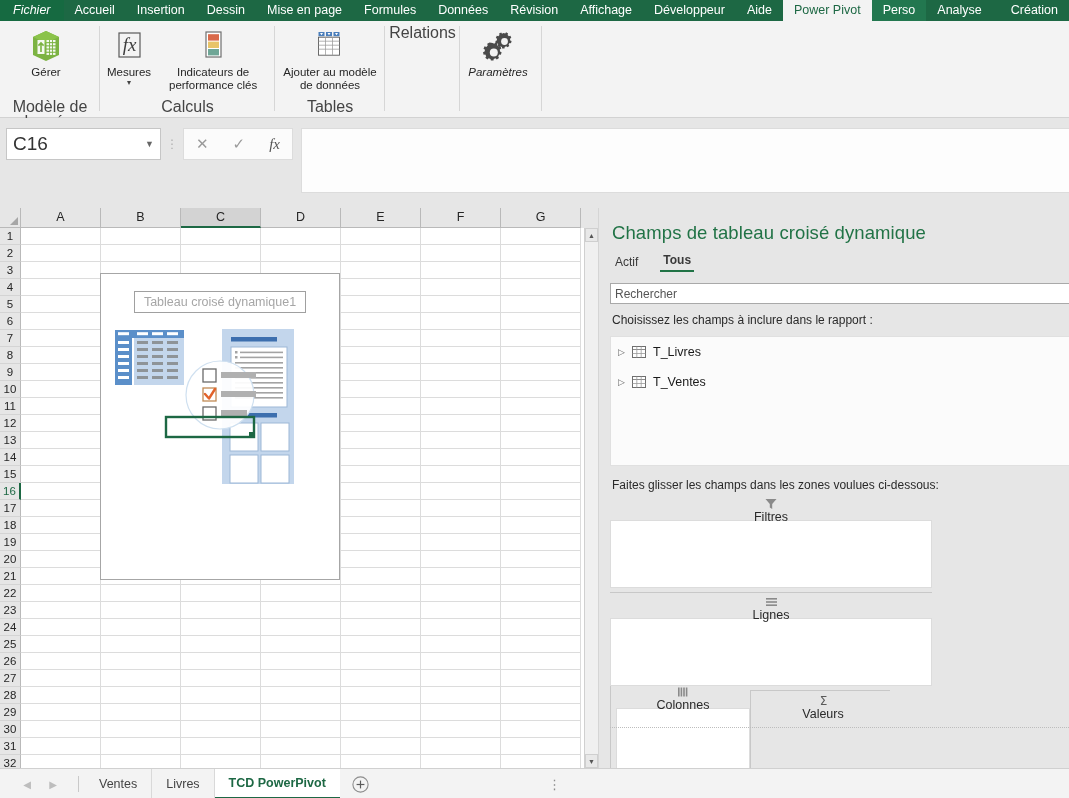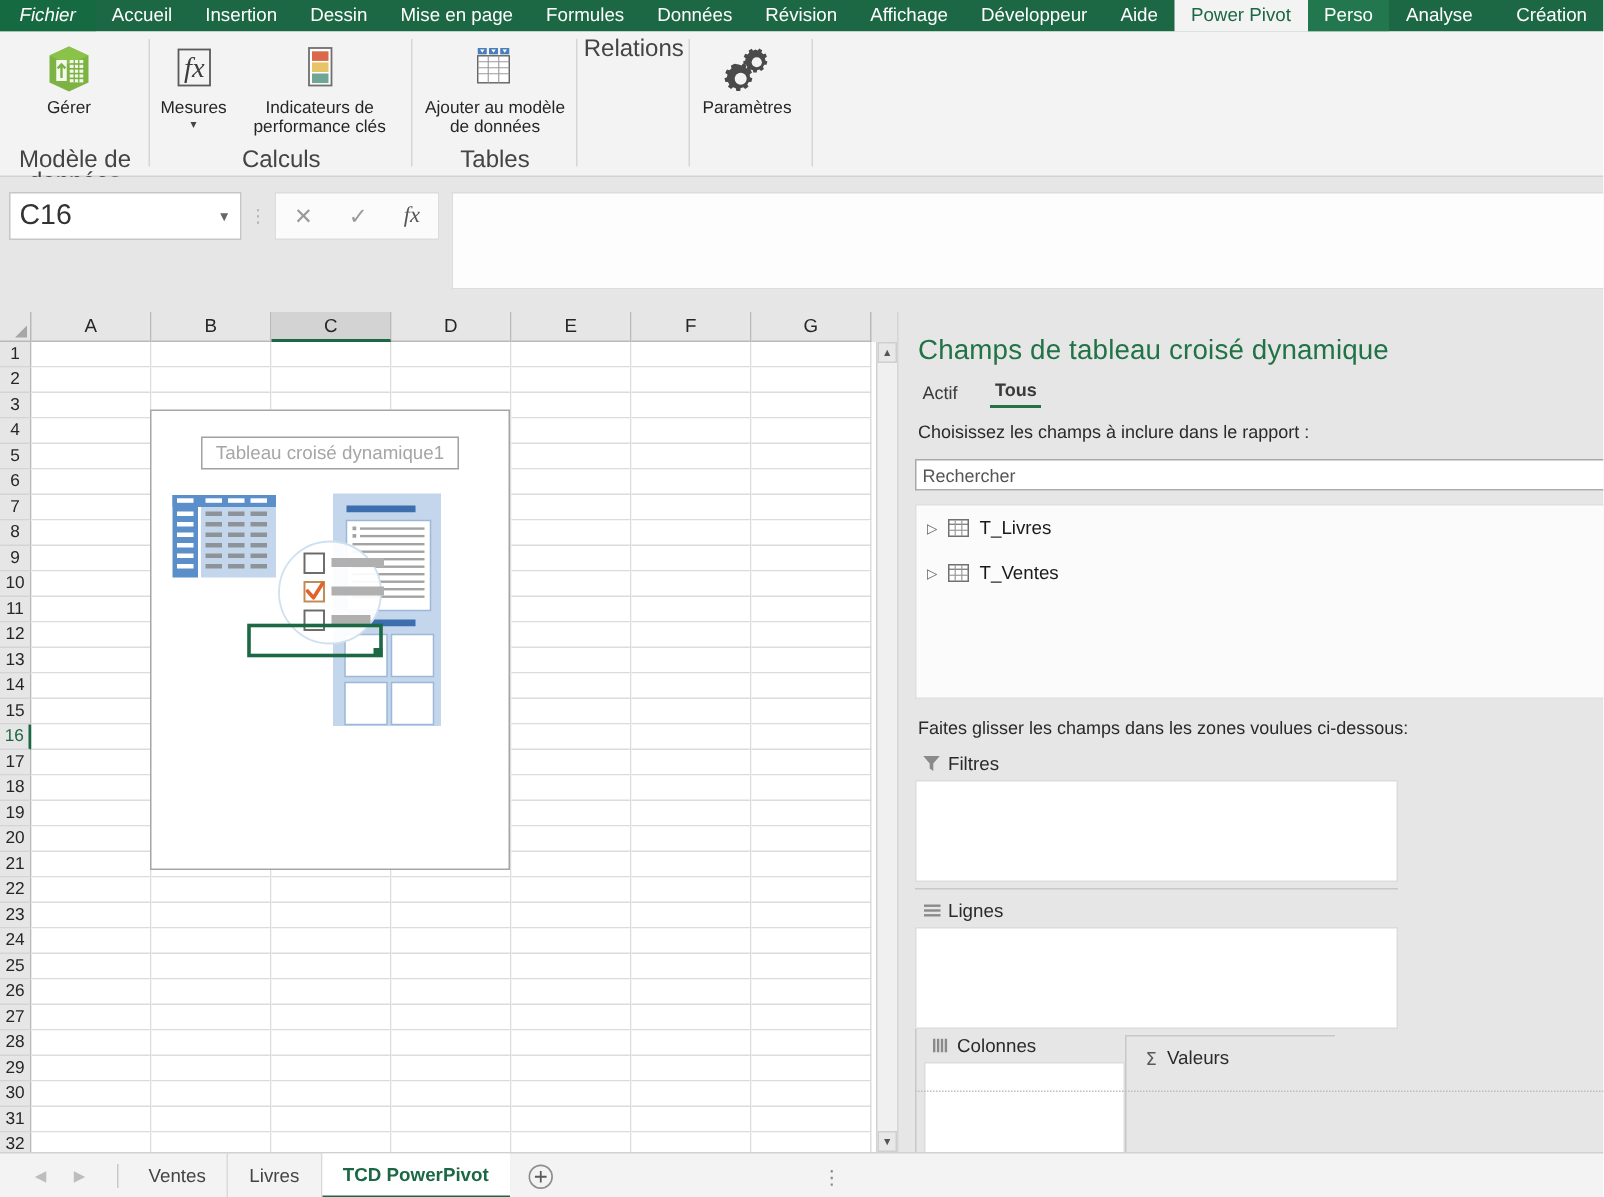--- a/index.html
+++ b/index.html
@@ -162,21 +162,21 @@
     margin-left:11px; margin-top:9px; height:130px; background:#fbfbfb;
     border:1px solid #e0e0e0; border-right:none;
   }
   .field-item{ display:flex; align-items:center; height:30px; padding-left:7px; font-size:12.5px; color:#1a1a1a; }
   .field-item .expand{ color:#666; font-size:9px; width:14px; }
   .field-item .tbl-ico{ margin-right:7px; display:flex; }
 
   #fp-drag-label{ font-size:12px; color:#2a2a2a; padding:12px 0 0 13px; }
   #fp-zones{ margin:6px 0 0 11px; display:flex; flex-wrap:wrap; }
   .zone{ width:auto; }
-  .zone-head{ display:flex; align-items:center; height:22px; font-size:12.5px; color:#2a2a2a; }
+  .zone-head{ display:flex; align-items:center; height:22px; font-size:12.5px; color:#2a2a2a;flex-direction:column; }
   .zone-head .zico{ width:22px; display:flex; justify-content:center; }
   .zone-box{ background:#fff; border:1px solid #dcdcdc; }
   #fp-topline{
     position:absolute; left:11px; right:0; top:519px; height:0;
     border-top:1px dotted #bdbdbd;
   }
 
   
   #sheetbar{
     height:31px; background:#f3f3f3; display:flex; align-items:stretch;
@@ -305,21 +305,21 @@
     </div>
     <div class="grp-label">Tables</div>
   </div>
 
   <div class="rbn-group" style="width:75px;">
     <div class="grp-label">Relations</div>
   </div>
 
   <div class="rbn-group" style="width:82px;">
     <div class="items">
-      <div class="btn" style="min-width:76px;">
+      <div class="btn" style="min-width:76px;font-style:italic;">
         <div class="ico">
           <svg width="34" height="34" viewBox="0 0 34 34">
             <g fill="#4a4a4a">
               <path d="M22.5 4 l1.7.6 .9-1.3 2 1.2 -.5 1.5 1.3 1.2 1.5-.5 .9 2.1 -1.3 .9 .2 1.7 1.4.6 -.6 2.2 -1.5-.1 -.9 1.5 .7 1.4 -1.9 1.3 -1.1-1 -1.6.6 -.2 1.5 -2.3 0 -.3-1.5 -1.6-.6 -1.1 1 -1.8-1.4 .8-1.3 -.8-1.5 -1.5 .1 -.5-2.2 1.4-.6 .3-1.6 -1.3-.9 1-2.1 1.5.5 1.2-1.2 -.4-1.5 2.1-1.1 .8 1.3z"></path>
             </g>
             <circle cx="23.5" cy="12.5" r="3.4" fill="#f3f3f3"></circle>
             <g fill="#4a4a4a">
               <path d="M11.5 14 l1.9.7 1-1.5 2.3 1.4 -.6 1.7 1.5 1.4 1.7-.6 1 2.4 -1.5 1 .2 2 1.6.7 -.7 2.5 -1.7-.1 -1 1.7 .8 1.6 -2.2 1.5 -1.3-1.2 -1.8.7 -.2 1.7 -2.6 0 -.4-1.7 -1.8-.7 -1.3 1.2 -2.1-1.6 .9-1.5 -.9-1.7 -1.7.1 -.6-2.5 1.6-.7 .4-1.8 -1.5-1 1.1-2.4 1.7.6 1.4-1.4 -.5-1.7 2.4-1.3z"></path>
             </g>
             <circle cx="12.8" cy="23.5" r="4" fill="#f3f3f3"></circle>
@@ -772,24 +772,24 @@
       <div class="sb-arrow" style="position:absolute;bottom:0;left:0;right:0;">▼</div>
     </div>
   </div>
 
   <div id="fieldpane">
     <div id="fp-title">Champs de tableau croisé dynamique</div>
     <div id="fp-tabs">
         <div class="ftab">Actif</div>
         <div class="ftab active">Tous</div>
       </div>
-    <div id="fp-sub">Choisissez les champs à inclure dans le rapport :</div>
     <div id="fp-search">
       <span style="color:#555;" title="Rechercher">Rechercher</span>
     </div>
+    <div id="fp-sub">Choisissez les champs à inclure dans le rapport :</div>
     <div id="fp-list">
         <div class="field-item">
           <span class="expand">▷</span>
           <span class="tbl-ico">
             <svg width="14" height="12" viewBox="0 0 14 12">
               <rect x="0.5" y="0.5" width="13" height="11" fill="#fff" stroke="#6f6f6f" stroke-width="1"></rect>
               <line x1="0.5" y1="3.5" x2="13.5" y2="3.5" stroke="#6f6f6f" stroke-width=".8"></line>
               <line x1="0.5" y1="7.5" x2="13.5" y2="7.5" stroke="#9a9a9a" stroke-width=".8"></line>
               <line x1="4.8" y1="0.5" x2="4.8" y2="11.5" stroke="#9a9a9a" stroke-width=".8"></line>
               <line x1="9.2" y1="0.5" x2="9.2" y2="11.5" stroke="#9a9a9a" stroke-width=".8"></line>

